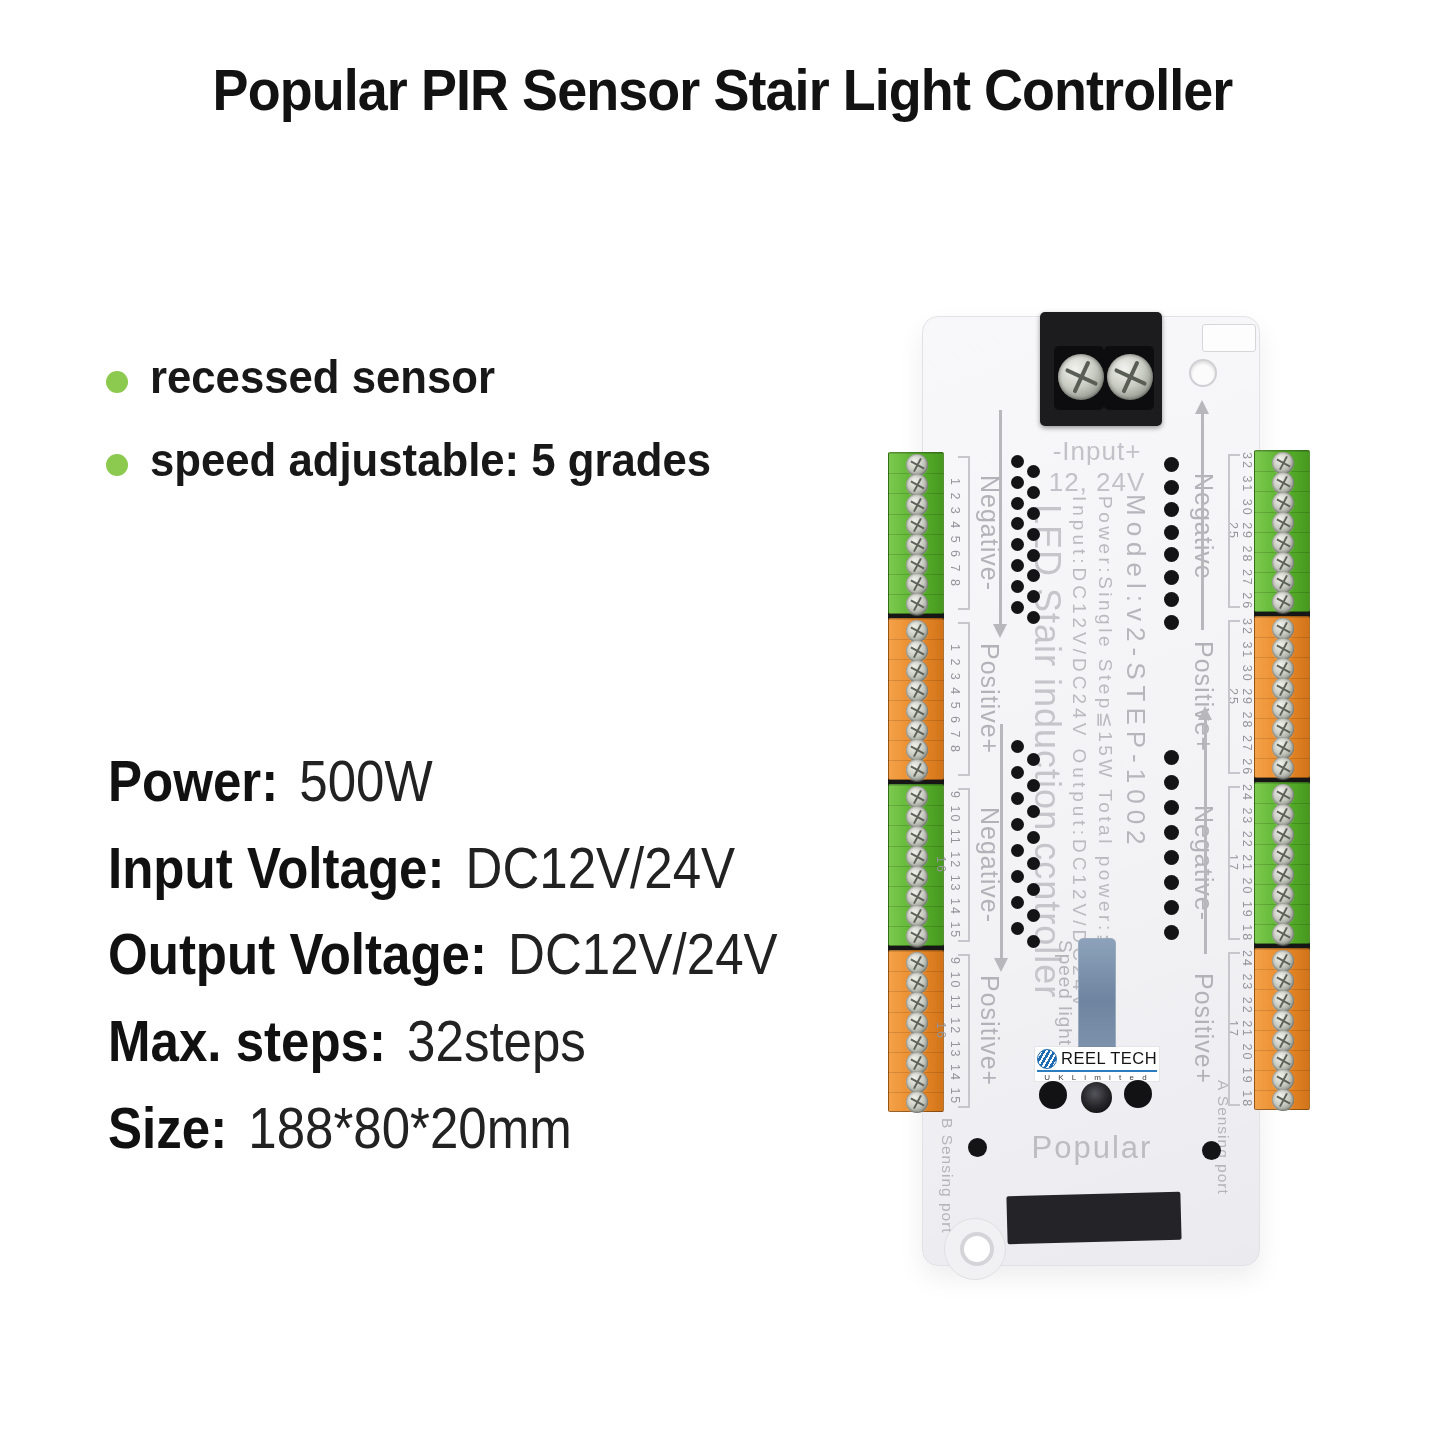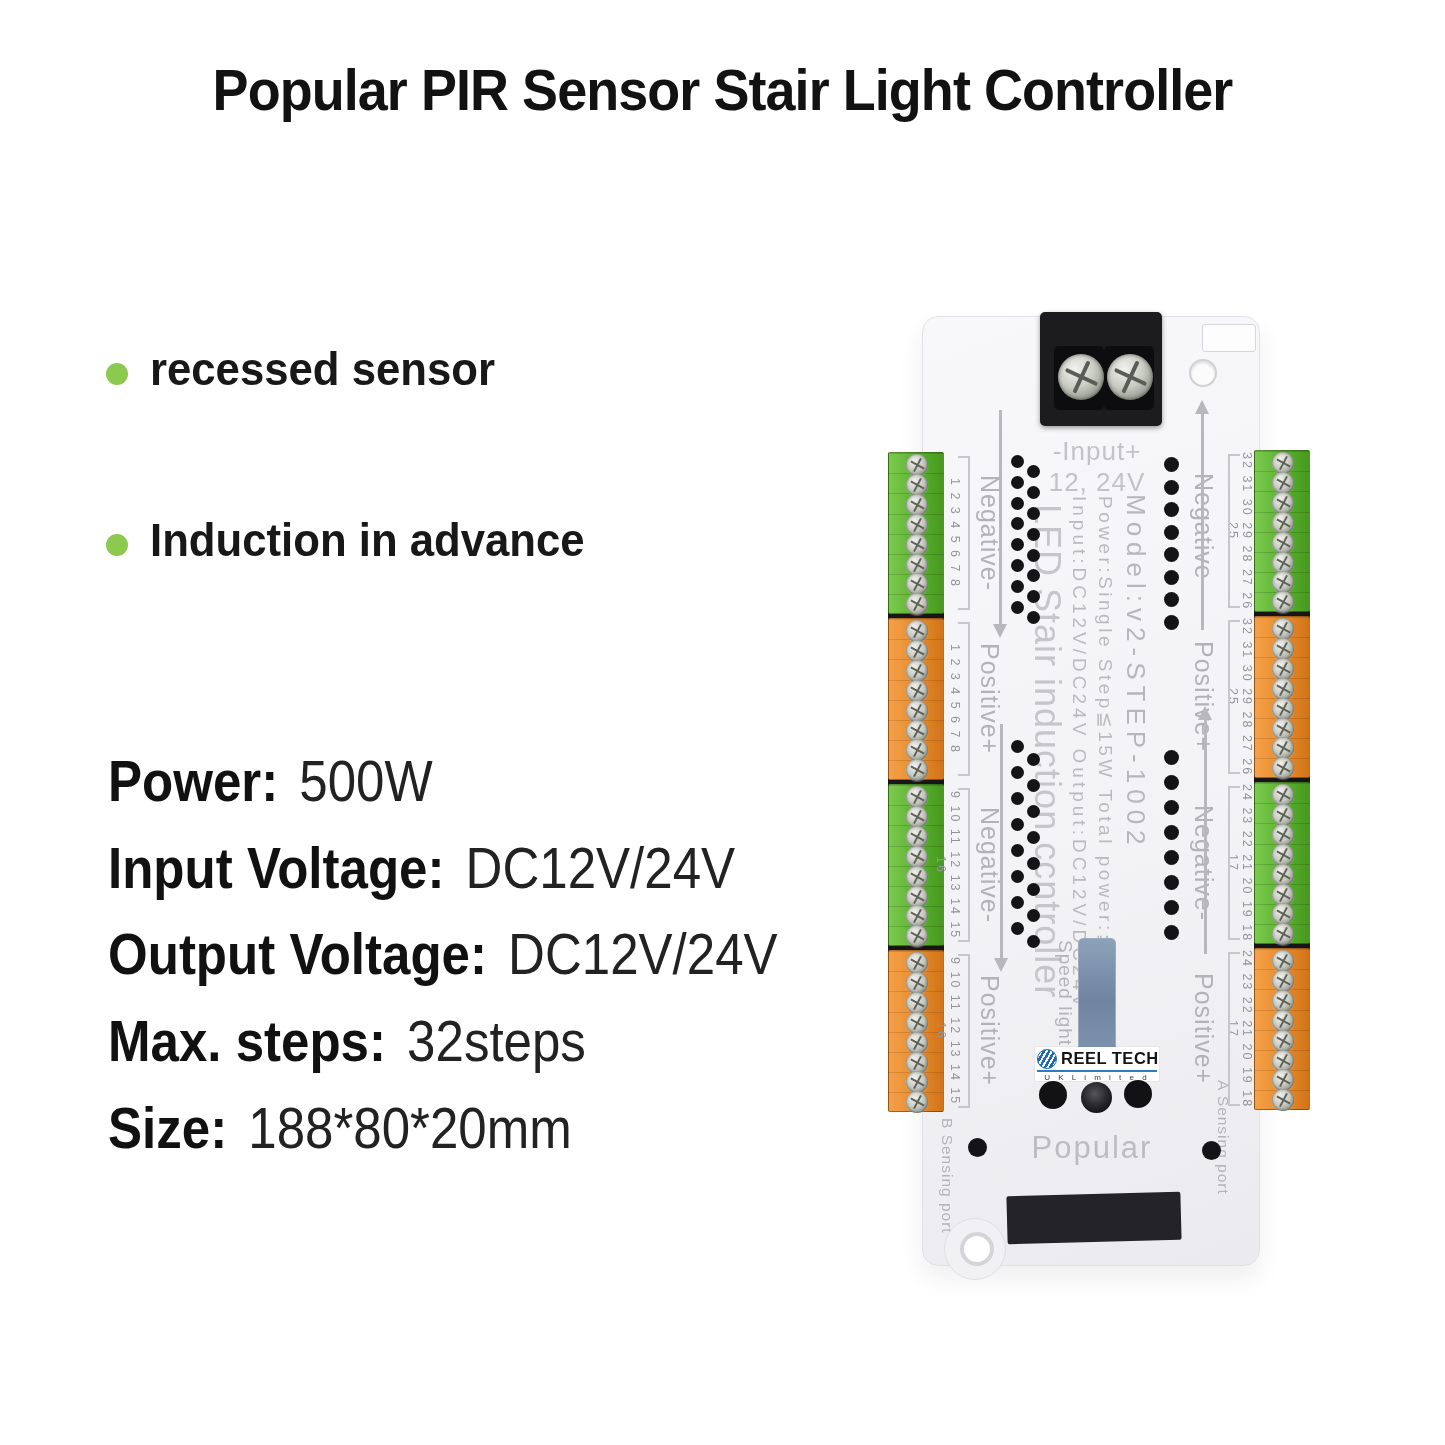--- a/index.html
+++ b/index.html
@@ -76,21 +76,21 @@
                color:#c2c2c8;font-size:26px;line-height:1.18;letter-spacing:1px;}
   #speed-window{position:absolute;left:198px;top:630px;width:36px;height:112px;border-radius:5px;
                 background:linear-gradient(180deg,#8da2ba,#6e84a0 55%,#7e93ac);
                 border:1px solid #9aabc0;}
   #logo{position:absolute;left:155px;top:739px;width:124px;height:34px;background:#ffffff;
         box-shadow:0 0 0 1px rgba(0,0,0,.04);padding:1px 2px 0 2px;box-sizing:border-box;}
   #logo .row{display:flex;align-items:center;height:21px;}
   .logo-icon{width:20px;height:20px;border-radius:50%;flex:0 0 20px;margin-right:4px;
         background:repeating-linear-gradient(120deg,#1d6ab0 0 2.5px,#ffffff 2.5px 4.5px);
         border:1.5px solid #1d6ab0;box-sizing:border-box;}
-  .logo-brand{font-size:16.5px;font-weight:700;color:#141414;white-space:nowrap;letter-spacing:.5px;}
+  .logo-brand{font-size:16.5px;font-weight:400;color:#141414;white-space:nowrap;letter-spacing:.5px;}
   .logo-underline{height:2px;background:#2b7dc0;margin-top:1px;}
   .logo-sub{font-size:8px;letter-spacing:3px;color:#3a3a3a;text-align:center;margin-top:1px;white-space:nowrap;}
   .push-btn{position:absolute;border-radius:50%;background:#121214;}
   .push-btn.mid{background:radial-gradient(circle at 45% 38%,#54545c 0%,#2a2a2e 45%,#121214 80%);}
   .sense-dot{position:absolute;width:19px;height:19px;border-radius:50%;background:#141416;}
   #setting-label{position:absolute;left:148px;top:822px;width:128px;text-align:center;
                  font-size:31px;letter-spacing:2px;color:#bcbcc1;}
   #bottom-slot{position:absolute;left:127px;top:886px;width:174px;height:48px;background:#242428;
                border-radius:2px;transform:rotate(-1.5deg);}
   #ear{position:absolute;left:64px;top:910px;width:60px;height:60px;border-radius:50%;
@@ -98,25 +98,25 @@
   #ear-hole{position:absolute;left:80px;top:924px;width:26px;height:26px;border-radius:50%;
        background:#ffffff;border:4px solid #d4d4d9;}
 </style>
 </head>
 <body>
 
 <div id="canvas">
 
   <div id="title">Popular PIR Sensor Stair Light Controller</div>
 
-  <div class="feature" style="top:342px">
+  <div class="feature" style="top:350px">
     <span class="bullet" style="background: rgb(140, 201, 79);"></span><span class="ftxt">recessed sensor</span>
   </div>
-  <div class="feature" style="top:513px">
-    <span class="bullet" style="background: rgb(140, 201, 79);"></span><span class="ftxt">Induction in advance</span>
+  <div class="feature" style="top:433px">
+    <span class="bullet" style="background: rgb(140, 201, 79);"></span><span class="ftxt">speed adjustable: 5 grades</span>
   </div>
 
   <div class="spec-row" style="top:748px">
     <span class="spec-label">Power:</span><span class="spec-value">500W</span>
   </div>
   <div class="spec-row" style="top:835px">
     <span class="spec-label">Input Voltage:</span><span class="spec-value">DC12V/24V</span>
   </div>
   <div class="spec-row" style="top:921px">
     <span class="spec-label">Output Voltage:</span><span class="spec-value">DC12V/24V</span>

